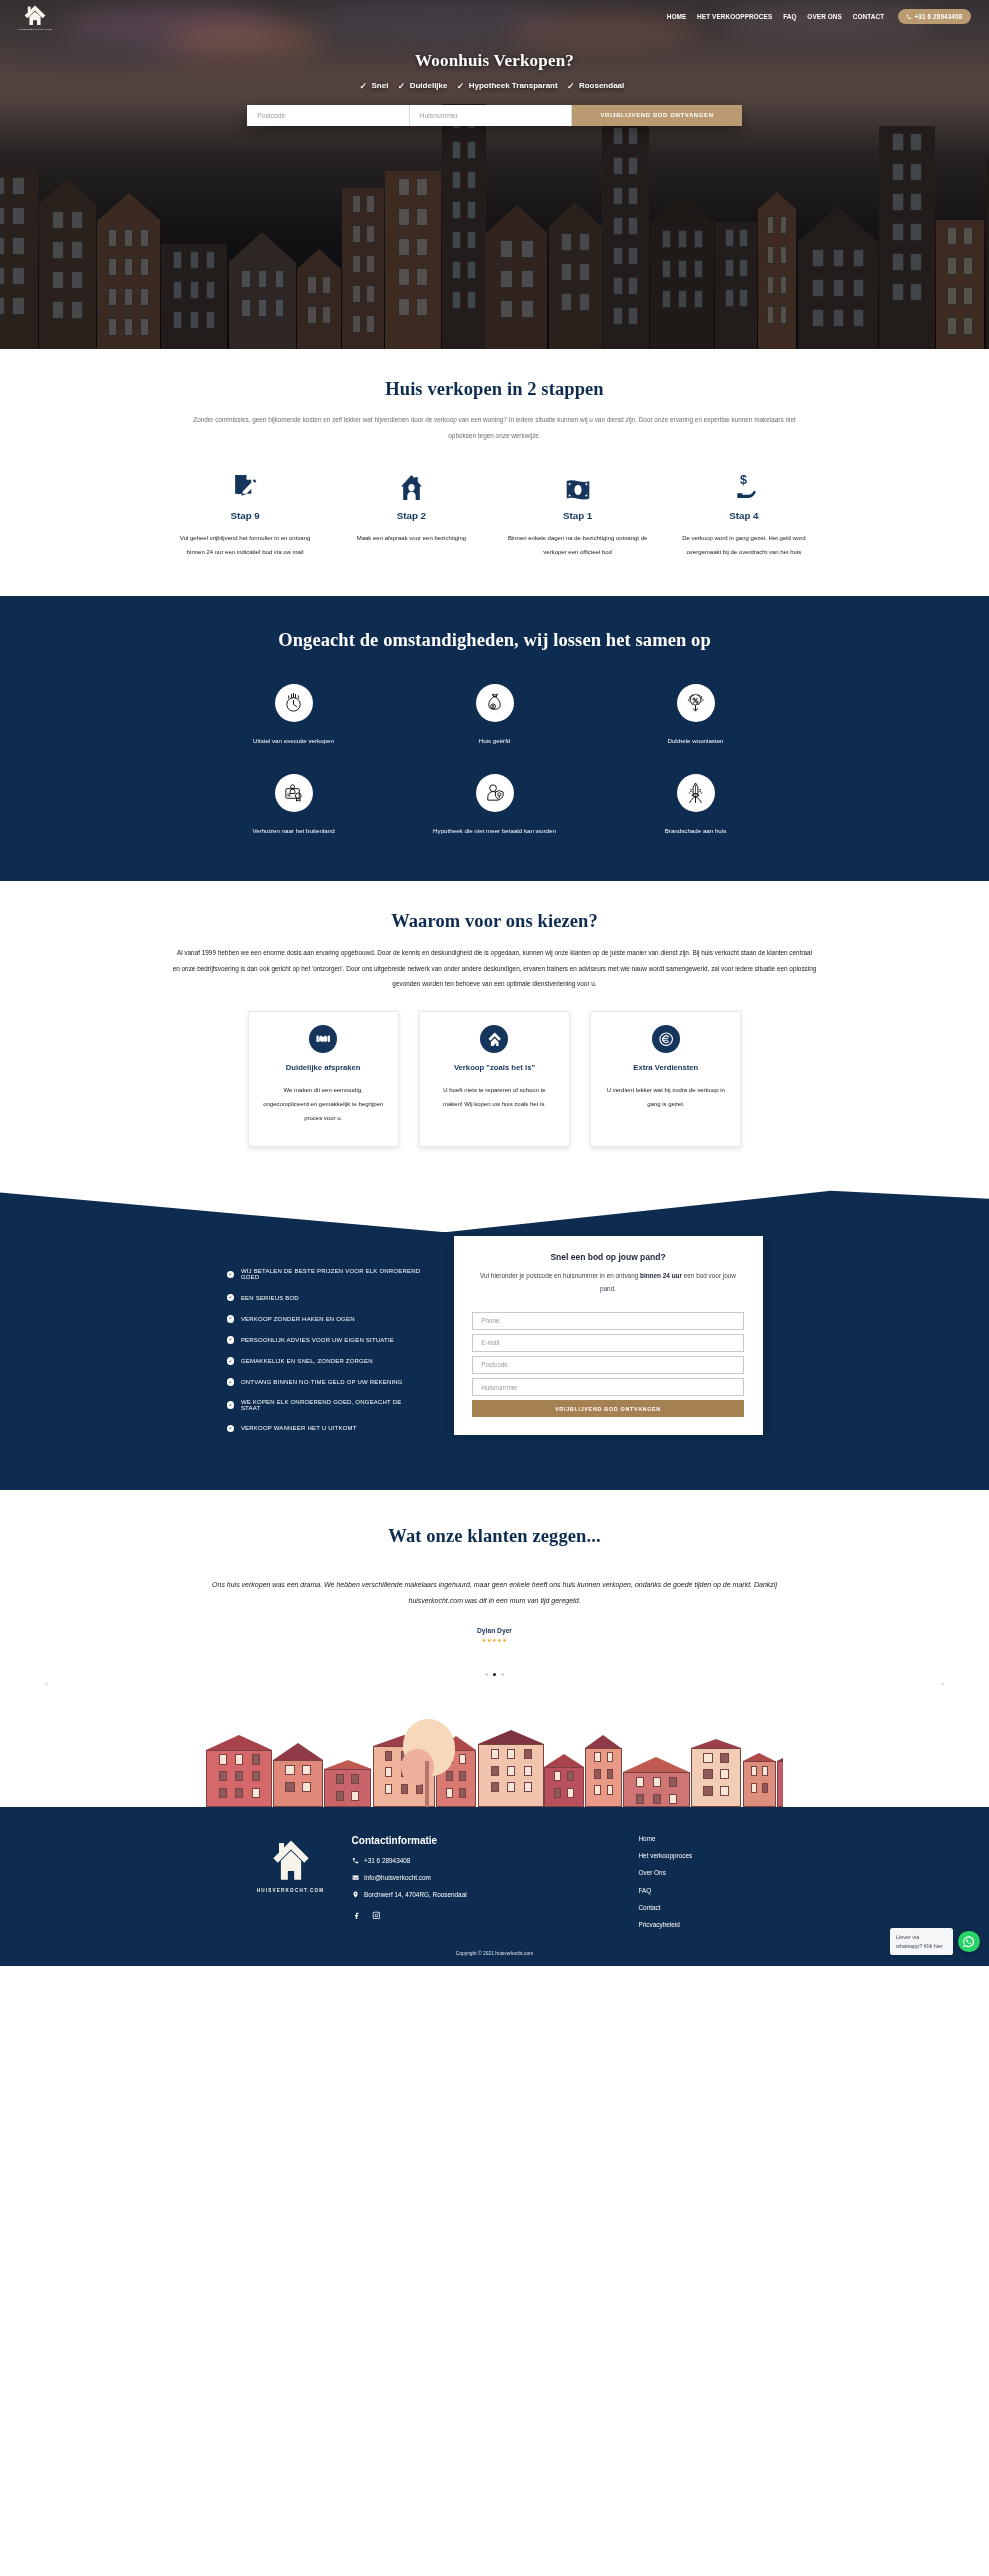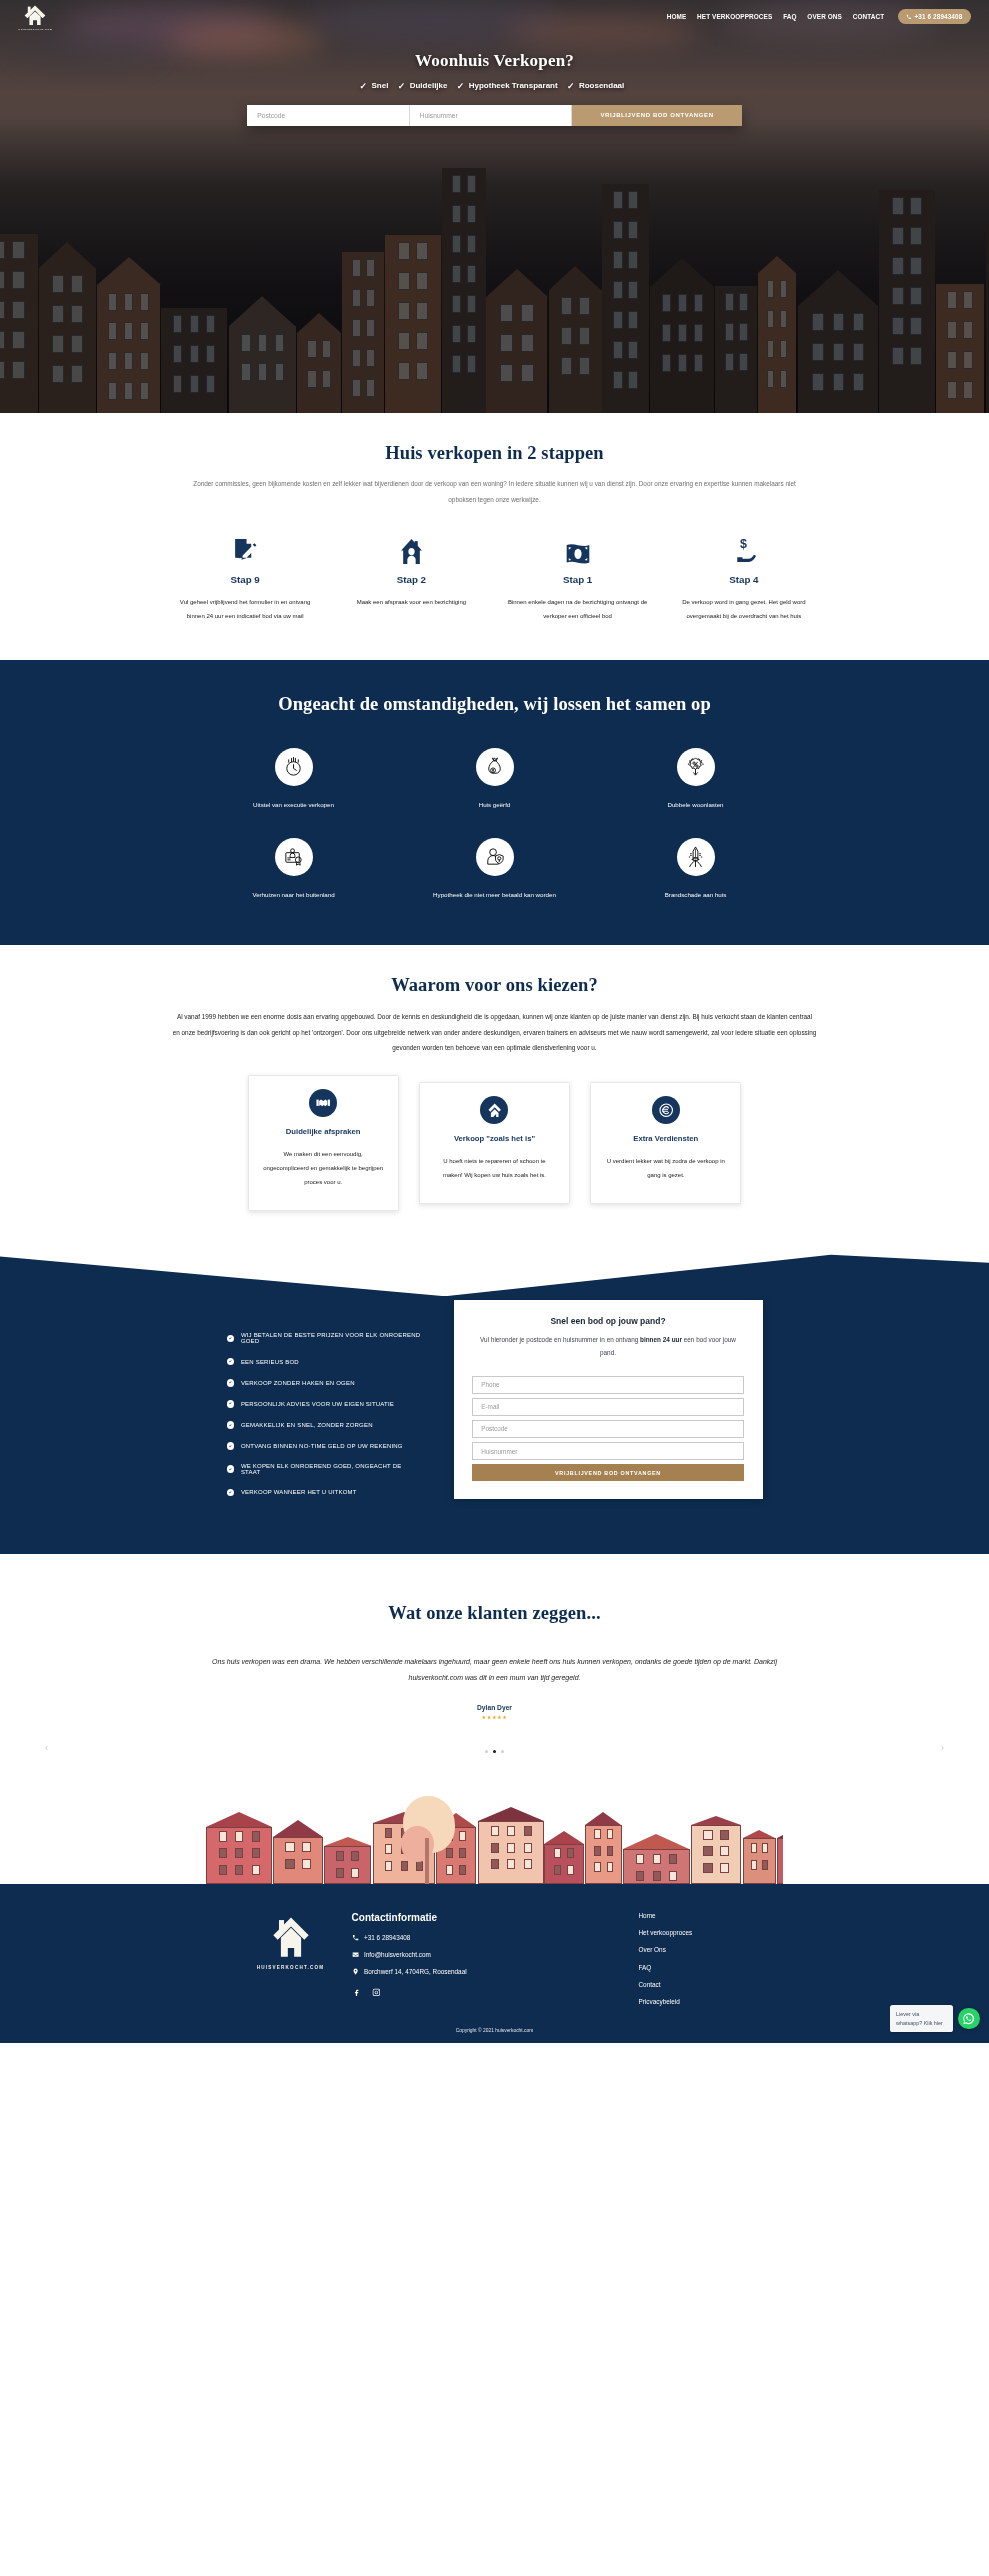--- a/index.html
+++ b/index.html
@@ -8,21 +8,21 @@
     font-family:"Liberation Sans", sans-serif;
     background:#ffffff;
     color:#0d2c4f;
     -webkit-font-smoothing:antialiased;
   }
   .page{width:989px;position:relative;overflow:hidden;}
 
   
   .hero{
     position:relative;
-    height:413px;
+    height:349px;
     overflow:hidden;
     background:#0c4a6e;
   }
   .hero-bg{
     position:absolute;inset:0;
     background:
       linear-gradient(to bottom, rgba(20,18,24,.55) 0%, rgba(20,18,24,.35) 28%, rgba(10,10,14,.55) 55%, rgba(6,7,12,.88) 100%),
       linear-gradient(to bottom,#5b5350 0%, #6a5b55 12%, #7c6257 22%, #6e5a52 30%, #3d3632 45%, #241f1e 70%, #15120f 100%);
   }
   
@@ -145,21 +145,21 @@
   }
 
   
   .why-sec{background:#fff;padding:30px 0 0;}
   .why-lede{
     max-width:644px;margin:13.4px auto 0;text-align:center;
     font-size:6.4px;line-height:2.45;color:#1b1b1b;
     font-family:"Liberation Sans Narrow","Liberation Sans",sans-serif;
   }
   .why-cards{
-    display:flex;gap:20px;max-width:742px;margin:18.5px auto 0;padding:0 124px;align-items:center;
+    display:flex;gap:20px;max-width:742px;margin:18.5px auto 0;padding:0 124px;
   }
   .why-card{
     flex:1;background:#fff;border:0.5px solid #e8e8e8;border-radius:1.5px;
     box-shadow:0 1.5px 5.2px rgba(0,0,0,.11);
     padding:13.4px 13.4px 20.6px;text-align:center;min-height:98px;
   }
   .why-ico{
     width:28px;height:28px;border-radius:50%;background:#15355c;margin:0 auto;
     display:flex;align-items:center;justify-content:center;
   }
@@ -218,21 +218,21 @@
     font-family:"Liberation Sans",sans-serif;background:#fff;
   }
   .offer-fields input::placeholder{color:#9b9b9b;}
   .offer-submit{
     width:100%;height:17.5px;background:#a58151;color:#fff;border:0;cursor:pointer;
     font-size:5.4px;font-weight:700;letter-spacing:0.7px;text-transform:uppercase;
     font-family:"Liberation Sans",sans-serif;
   }
 
   
-  .testi-sec{background:#fff;padding:49px 0 0;position:relative;}
+  .testi-sec{background:#fff;padding:36px 0 0;position:relative;}
   .testi-quote{
     max-width:613px;margin:30px auto 0;text-align:center;
     font-style:italic;font-size:7px;line-height:2.35;color:#1b1b1b;
     font-family:"Liberation Sans Narrow","Liberation Sans",sans-serif;
   }
   .testi-name{
     margin-top:17.5px;text-align:center;font-size:6.7px;font-weight:700;color:#15355c;
     font-family:"Liberation Sans Narrow","Liberation Sans",sans-serif;
   }
   .stars{margin-top:2.6px;text-align:center;color:#f2a51a;font-size:5.2px;letter-spacing:0.5px;}

